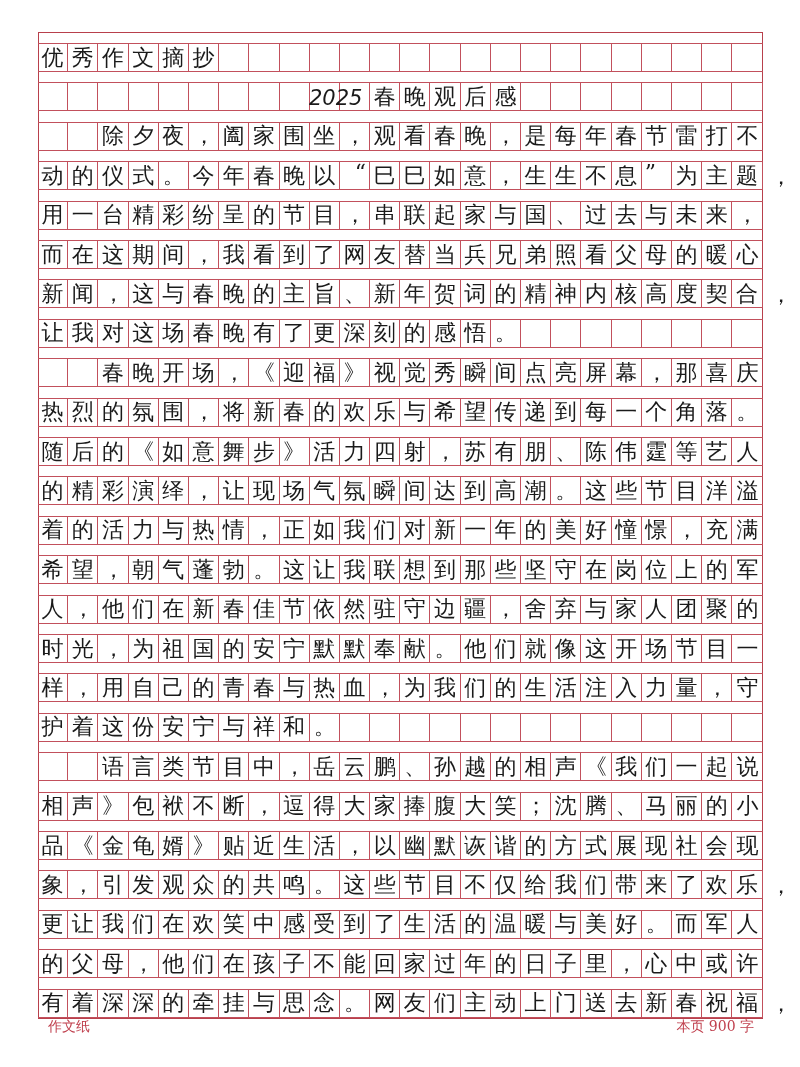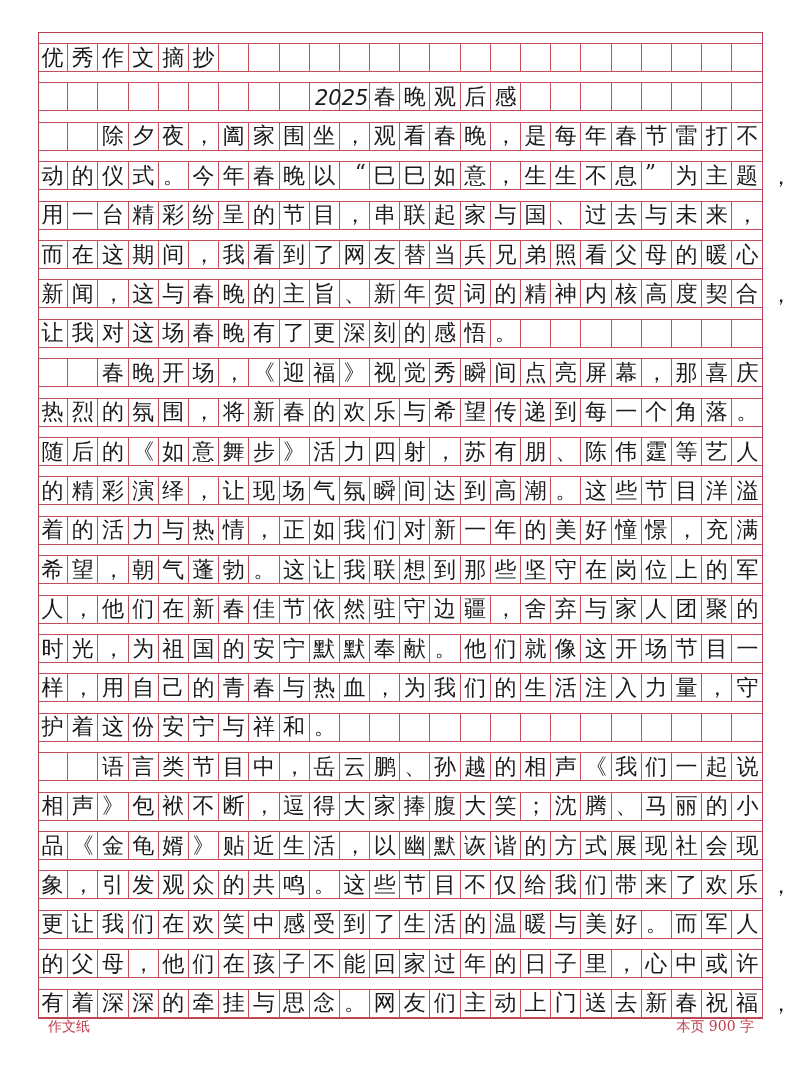--- a/index.html
+++ b/index.html
@@ -94,21 +94,21 @@
       <div class="cell">后</div>
       <div class="cell">感</div>
       <div class="cell"></div>
       <div class="cell"></div>
       <div class="cell"></div>
       <div class="cell"></div>
       <div class="cell"></div>
       <div class="cell"></div>
       <div class="cell"></div>
       <div class="cell"></div>
-      <div class="title-num" style="left: 277px; text-align: center;">2025</div>
+      <div class="title-num" style="left: 271px; text-align: center;">2025</div>
     </div>
     <div class="row" style="top: 121.8px;">
       <div class="cell"></div>
       <div class="cell"></div>
       <div class="cell">除</div>
       <div class="cell">夕</div>
       <div class="cell">夜</div>
       <div class="cell punct">，</div>
       <div class="cell">阖</div>
       <div class="cell">家</div>

